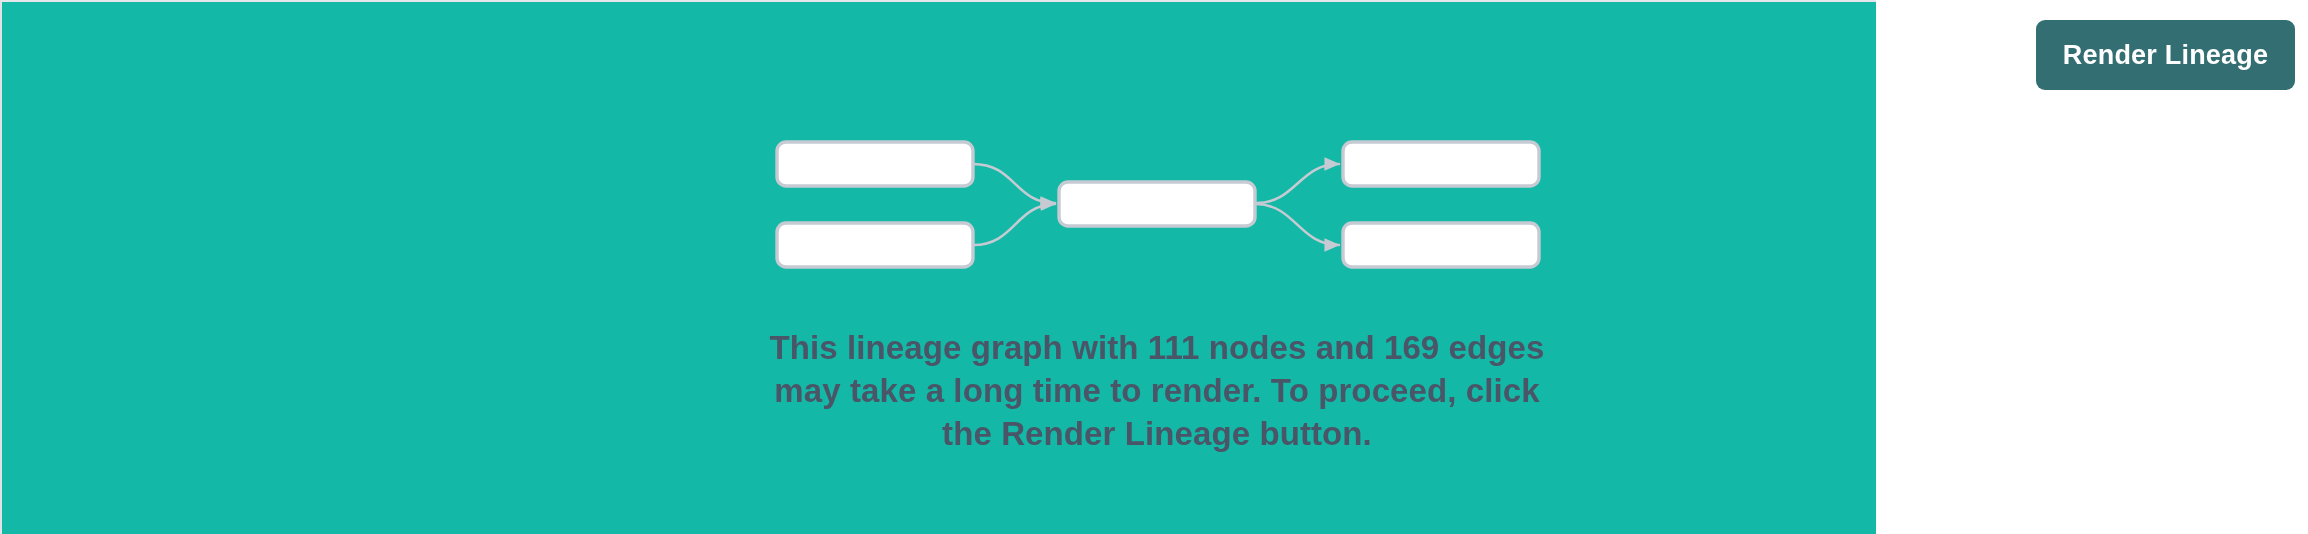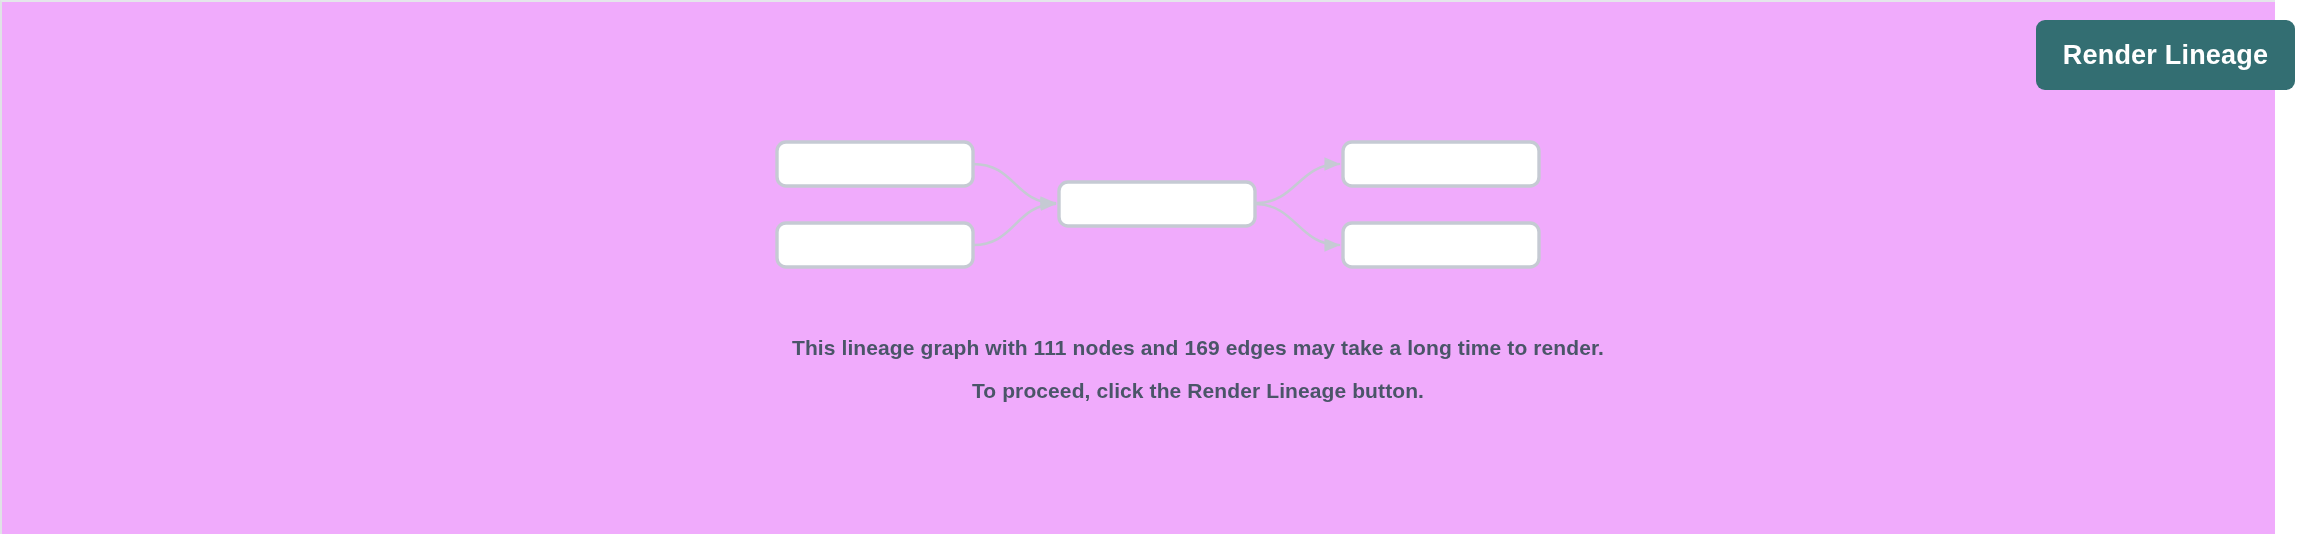--- a/index.html
+++ b/index.html
@@ -9,24 +9,24 @@
   body {
     width: 2308px;
     height: 534px;
     background: #ffffff;
     font-family: "Liberation Sans", sans-serif;
     overflow: hidden;
   }
 
   #app-root {
     position: relative;
-    width: 2275px;
+    width: 1876px;
     height: 534px;
     box-sizing: border-box;
-    background: #f0abfc;
+    background: #14b8a6;
     border-top: 2px solid #e4e6ea;
     border-left: 2px solid #e0e2e6;
   }
 
   
   #render-lineage-button {
     position: absolute;
     left: 2034px;
     top: 18px;
     width: 259px;
@@ -59,27 +59,27 @@
   #lineage-placeholder-graph {
     position: absolute;
     left: 745px;
     top: 118px;
     width: 820px;
     height: 165px;
   }
 
   #lineage-message {
     position: absolute;
-    left: 786px;
+    left: 745px;
     top: 324px;
     width: 820px;
     text-align: center;
     color: #4a5568;
     font-family: "Liberation Sans", sans-serif;
-    font-size: 21px;
+    font-size: 33px;
     font-weight: bold;
     line-height: 43px;
     letter-spacing: 0.1px;
   }
 </style>
 </head>
 <body>
 
 <div id="app-root">
 

